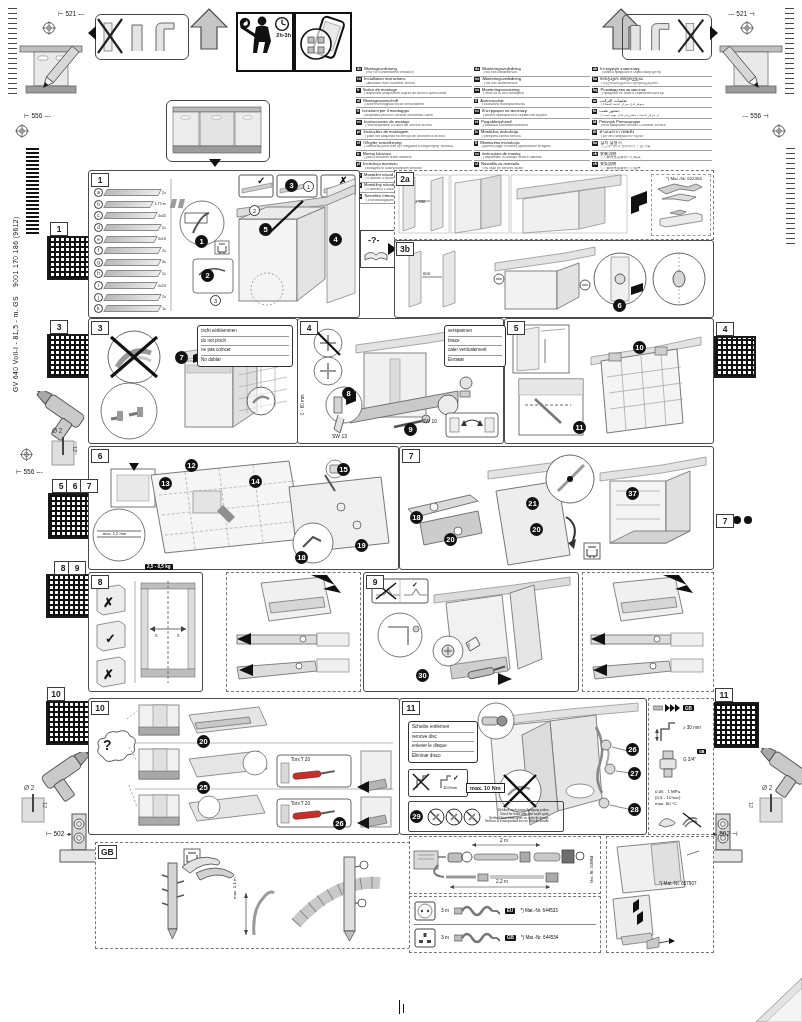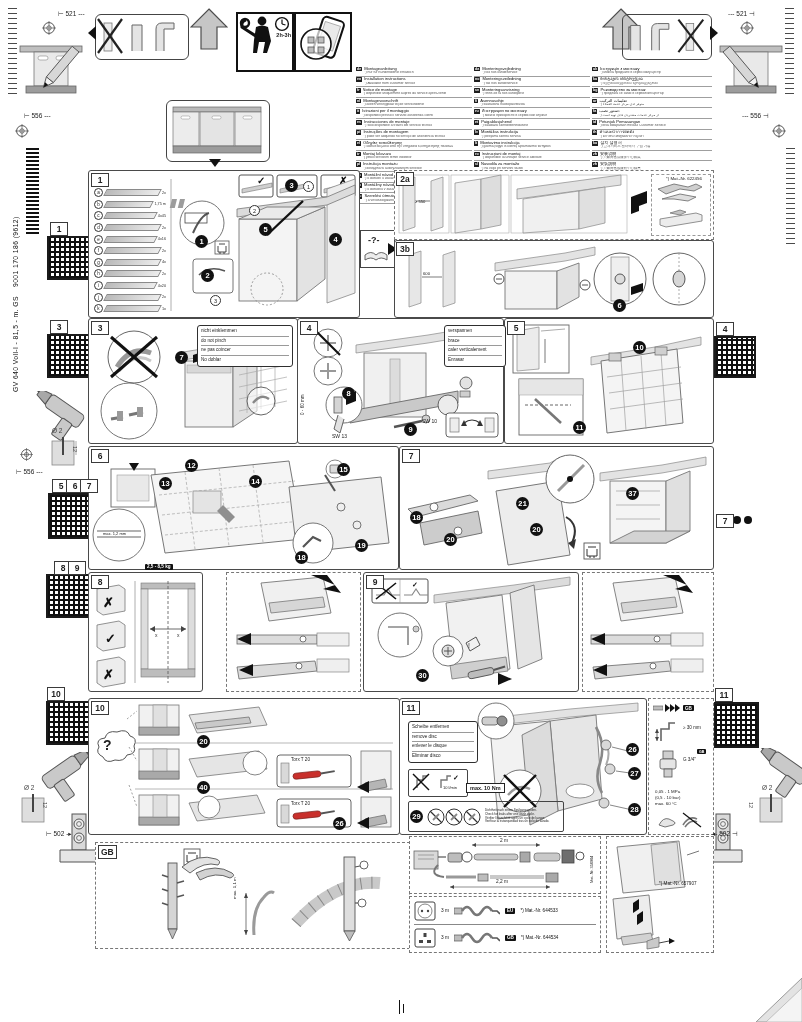--- a/index.html
+++ b/index.html
@@ -921,21 +921,21 @@
           <line x1="216" y1="72" x2="260" y2="72"></line>
         </g>
       <polygon points="266,34 290,24 290,84 266,96" fill="#e0e0e0" stroke="#777" stroke-width=".9"></polygon>
       <polygon points="210,96 266,96 290,84 234,84" fill="#d3d3d3" stroke="#777" stroke-width=".9"></polygon>
       <rect x="184" y="96" width="16" height="16" fill="#fff" stroke="#555" stroke-width=".9"></rect>
       <path d="M188 100 h8 M187 102 v7 h10 v-7 M190 109 v2 M194 109 v2" stroke="#333" stroke-width="1" fill="none"></path>
     </svg>
     <span class="step" style="left:10px;top:64px;">18</span>
     <span class="step" style="left:44px;top:86px;">20</span>
     <span class="step" style="left:130px;top:76px;">20</span>
-    <span class="step" style="left:116px;top:50px;font-family:Liberation Mono, monospace;">21</span>
+    <span class="step" style="left:126px;top:50px;font-family:Liberation Mono, monospace;">21</span>
     <span class="step" style="left:226px;top:40px;">37</span>
   </div>
 
   <div class="panel" style="left:88px;top:572px;width:113px;height:118px;">
     <div class="plabel" style="left:2px;top:2px;">8</div>
     <svg class="abs" style="left:0;top:0;" width="111" height="116" viewBox="0 0 111 116">
       <g>
         <polygon points="8,16 30,12 36,16 36,38 14,42 8,38" fill="#ededed" stroke="#777" stroke-width=".8"></polygon>
         <text x="14" y="34" font-size="13" font-weight="bold" fill="#111">✗</text>
         <polygon points="8,52 30,48 36,52 36,74 14,78 8,74" fill="#ededed" stroke="#777" stroke-width=".8"></polygon>
@@ -1065,21 +1065,21 @@
       <polygon points="276,84 296,80 298,88 278,92" fill="#b5b5b5" stroke="#666" stroke-width=".7"></polygon>
       <polygon points="268,88 280,82 280,94" fill="#111"></polygon>
       <rect x="272" y="98" width="30" height="30" fill="#f0f0f0" stroke="#777" stroke-width=".8"></rect>
       <polygon points="276,120 296,116 298,124 278,128" fill="#b5b5b5" stroke="#666" stroke-width=".7"></polygon>
       <polygon points="268,124 280,118 280,130" fill="#111"></polygon>
     </svg>
     <div class="abs" style="left:14px;top:38px;font-size:14px;font-weight:bold;color:#222;">?</div>
     <div class="tinytxt" style="left:202px;top:58px;font-size:4.6px;">Torx T 20</div>
     <div class="tinytxt" style="left:202px;top:102px;font-size:4.6px;">Torx T 20</div>
     <span class="step" style="left:108px;top:36px;">20</span>
-    <span class="step" style="left:108px;top:82px;">40</span>
+    <span class="step" style="left:108px;top:82px;">25</span>
     <span class="step" style="left:244px;top:118px;">26</span>
   </div>
 
   <div class="panel" style="left:399px;top:698px;width:246px;height:135px;">
     <div class="plabel" style="left:2px;top:2px;">11</div>
     <svg class="abs" style="left:0;top:0;" width="244" height="133" viewBox="0 0 244 133">
       <polygon points="80,20 170,10 238,4 238,12 170,18 80,28" fill="#e3e3e3" stroke="#888" stroke-width=".7"></polygon>
       <polygon points="90,28 150,22 158,112 98,120" fill="#f2f2f2" stroke="#777" stroke-width=".9"></polygon>
       <polygon points="150,22 196,16 202,100 158,112" fill="#e6e6e6" stroke="#777" stroke-width=".9"></polygon>
       <polygon points="150,22 158,112 130,126 122,36" fill="#dcdcdc" stroke="#777" stroke-width=".9"></polygon>
@@ -1110,21 +1110,21 @@
       <svg width="56" height="24" viewBox="0 0 56 24">
         <path d="M8 18 v-8 h6 v-4 h4" stroke="#777" stroke-width="1.4" fill="none"></path>
         <line x1="4" y1="4" x2="20" y2="20" stroke="#111" stroke-width="1.4"></line>
           <line x1="20" y1="4" x2="4" y2="20" stroke="#111" stroke-width="1.4"></line>
         <path d="M32 18 v-8 h6 v-4 h4" stroke="#777" stroke-width="1.4" fill="none"></path>
         <text x="44" y="10" font-size="7" font-weight="bold" fill="#111">✓</text>
       </svg>
       <div class="tinytxt" style="left:34px;top:15px;font-size:4px;">10 l/min</div>
     </div>
     <div class="abs" style="left:66px;top:84px;border:1px solid #222;background:#fff;font-size:5.5px;font-weight:bold;padding:1px 3px;z-index:5;">max. 10 Nm</div>
-    <div class="abs" style="left:8px;top:102px;width:152px;height:27px;border:1px solid #444;border-radius:2px;display:flex;align-items:center;gap:4px;padding:1px;">
+    <div class="abs" style="left:8px;top:102px;width:152px;height:27px;border:1px solid #444;border-radius:2px;display:flex;align-items:center;gap:4px;padding:1px;text-align:right;">
       <span class="step" style="position:static;flex:0 0 auto;">29</span>
       <svg width="54" height="22" viewBox="0 0 54 22" style="flex:0 0 auto;">
         <circle cx="9" cy="11" r="8" fill="none" stroke="#333" stroke-width="1"></circle>
           <line x1="3" y1="5" x2="15" y2="17" stroke="#333" stroke-width="1.2"></line>
           <path d="M6 14 l6-6" stroke="#888" stroke-width="1.8"></path>
         <circle cx="27" cy="11" r="8" fill="none" stroke="#333" stroke-width="1"></circle>
           <line x1="21" y1="5" x2="33" y2="17" stroke="#333" stroke-width="1.2"></line>
           <path d="M24 14 l6-6" stroke="#888" stroke-width="1.8"></path>
         <circle cx="45" cy="11" r="8" fill="none" stroke="#333" stroke-width="1"></circle>
           <line x1="39" y1="5" x2="51" y2="17" stroke="#333" stroke-width="1.2"></line>

